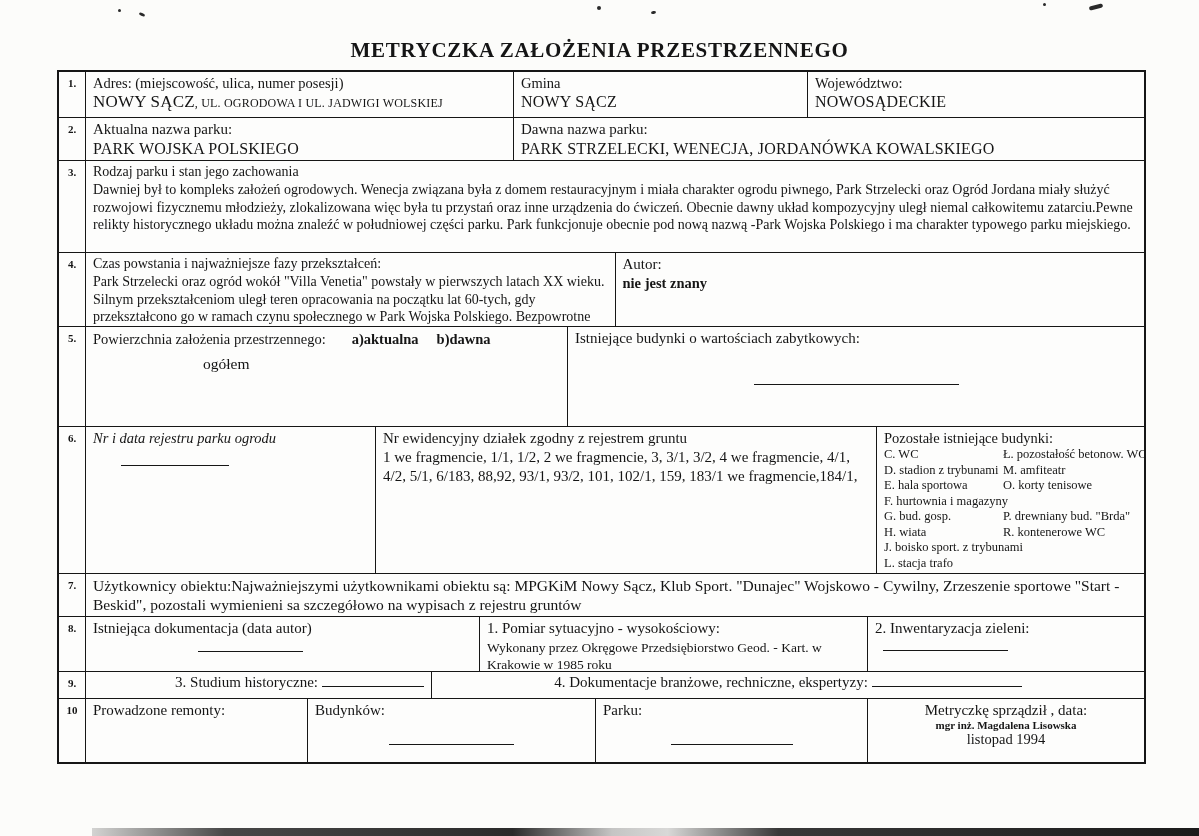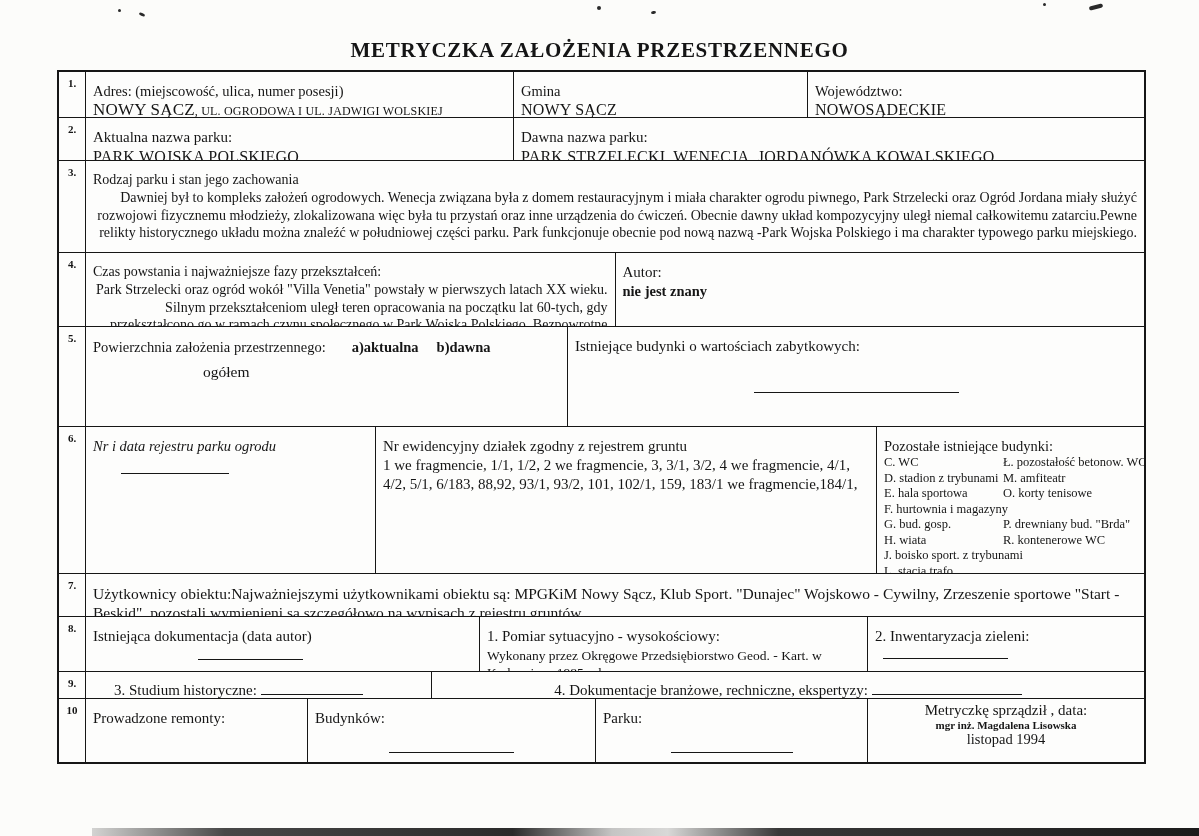--- a/index.html
+++ b/index.html
@@ -17,41 +17,41 @@
   .form {
     position: absolute; left: 57px; top: 70px; width: 1089px;
     border: 2px solid #161616; background: #fdfdfc;
   }
   .row { display: flex; border-top: 1.5px solid #161616; }
   .row.first { border-top: none; }
   .num {
     flex: 0 0 27px; border-right: 1.5px solid #161616;
     font-size: 11px; font-weight: bold; text-align: center; padding-top: 5px;
   }
-  .cell { border-right: 1.5px solid #161616; padding: 10px 7px; position: relative; overflow: hidden; }
+  .cell { border-right: 1.5px solid #161616; padding: 2px 7px; position: relative; overflow: hidden; }
   .cell.last { border-right: none; flex: 1; }
   .w428 { flex: 0 0 428px; } .w294 { flex: 0 0 294px; }
   .w280 { flex: 0 0 280px; } .w482 { flex: 0 0 482px; }
   .w290 { flex: 0 0 290px; font-style: italic; } .w501 { flex: 0 0 501px; }
   .w394 { flex: 0 0 394px; } .w388 { flex: 0 0 388px; }
   .w346 { flex: 0 0 346px; } .w222 { flex: 0 0 222px; }
   .w288 { flex: 0 0 288px; } .w272 { flex: 0 0 272px; }
   .grow { flex: 1; }
 
   .r1 { height: 45px; } .r2 { height: 43px; } .r3 { height: 92px; }
   .r4 { height: 74px; } .r5 { height: 100px; } .r6 { height: 147px; }
   .r7 { height: 43px; } .r8 { height: 55px; } .r9 { height: 27px; }
   .r10 { height: 64px; }
 
   .lbl { font-size: 14.5px; line-height: 18px; }
   .lbl15 { font-size: 15px; line-height: 19px; }
   .val { font-size: 16px; line-height: 20px; letter-spacing: .2px; }
   .val .big { font-size: 17px; }
   .val .capsmall { font-size: 12px; }
-  .para { font-size: 14px; line-height: 17.5px; text-align: right; }
+  .para { font-size: 14px; line-height: 17.5px; }
   .para15 { font-size: 15px; line-height: 19px; }
   .para135 { font-size: 13.5px; line-height: 17px; margin-top: 1px; }
   .bold { font-weight: bold; }
 
   .blank { border-bottom: 1.6px solid #161616; height: 0; }
   .blank-inline {
     display: inline-block; width: 102px; height: 13px;
     border-bottom: 1.6px solid #161616; margin-left: 4px;
   }
 
@@ -69,21 +69,21 @@
   .bline { display: flex; font-size: 12.5px; line-height: 15.5px; }
   .bl { flex: 0 0 47%; white-space: nowrap; }
   .br { flex: 1; white-space: nowrap; }
 
   .reg-line { width: 108px; margin: 18px 0 0 28px; }
   .doc-line { width: 105px; margin: 13px 0 0 105px; }
   .green-line { width: 125px; margin: 12px 0 0 8px; }
   .bud-line { width: 125px; margin: 24px auto 0; }
   .park-line { width: 122px; margin: 24px auto 0; }
 
-  .cell-study { padding-left: 28px; font-size: 15px; }
+  .cell-study { padding-left: 28px; font-size: 15px; text-align: right; }
   .cell-branch { text-align: center; font-size: 15px; }
   .blank-wide { width: 150px; }
 
   .signature { text-align: center; padding-top: 3px; }
   .signature .line1 { font-size: 15px; }
   .signature .line2 { font-size: 11px; font-weight: bold; }
   .signature .line3 { font-size: 14.5px; }
 
   
   .speck { position: absolute; background: #2a2a2a; border-radius: 50%; }

